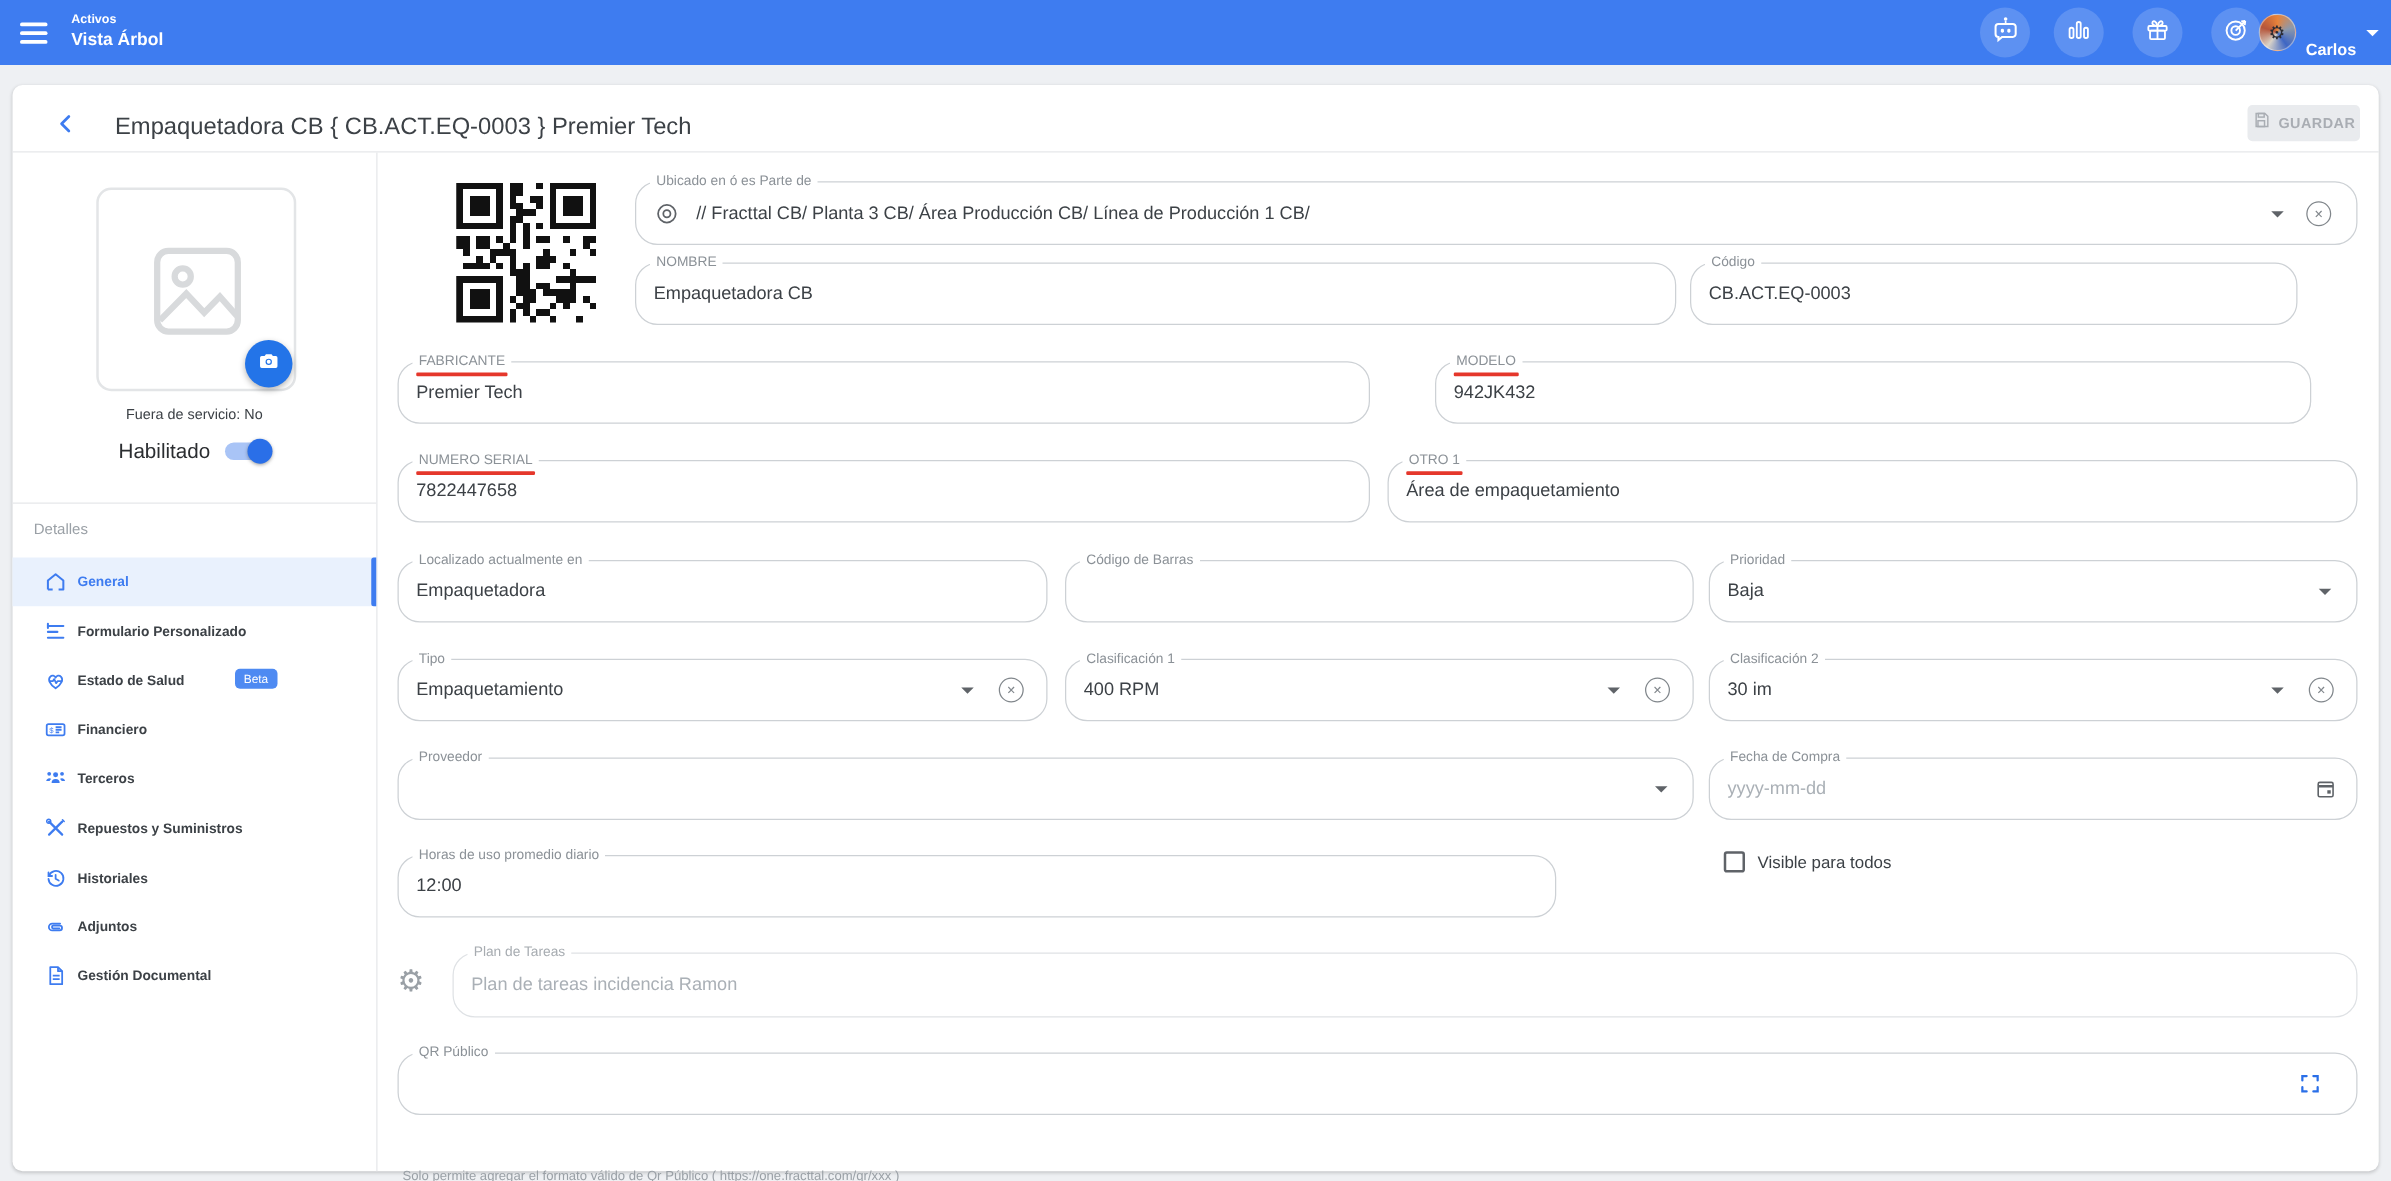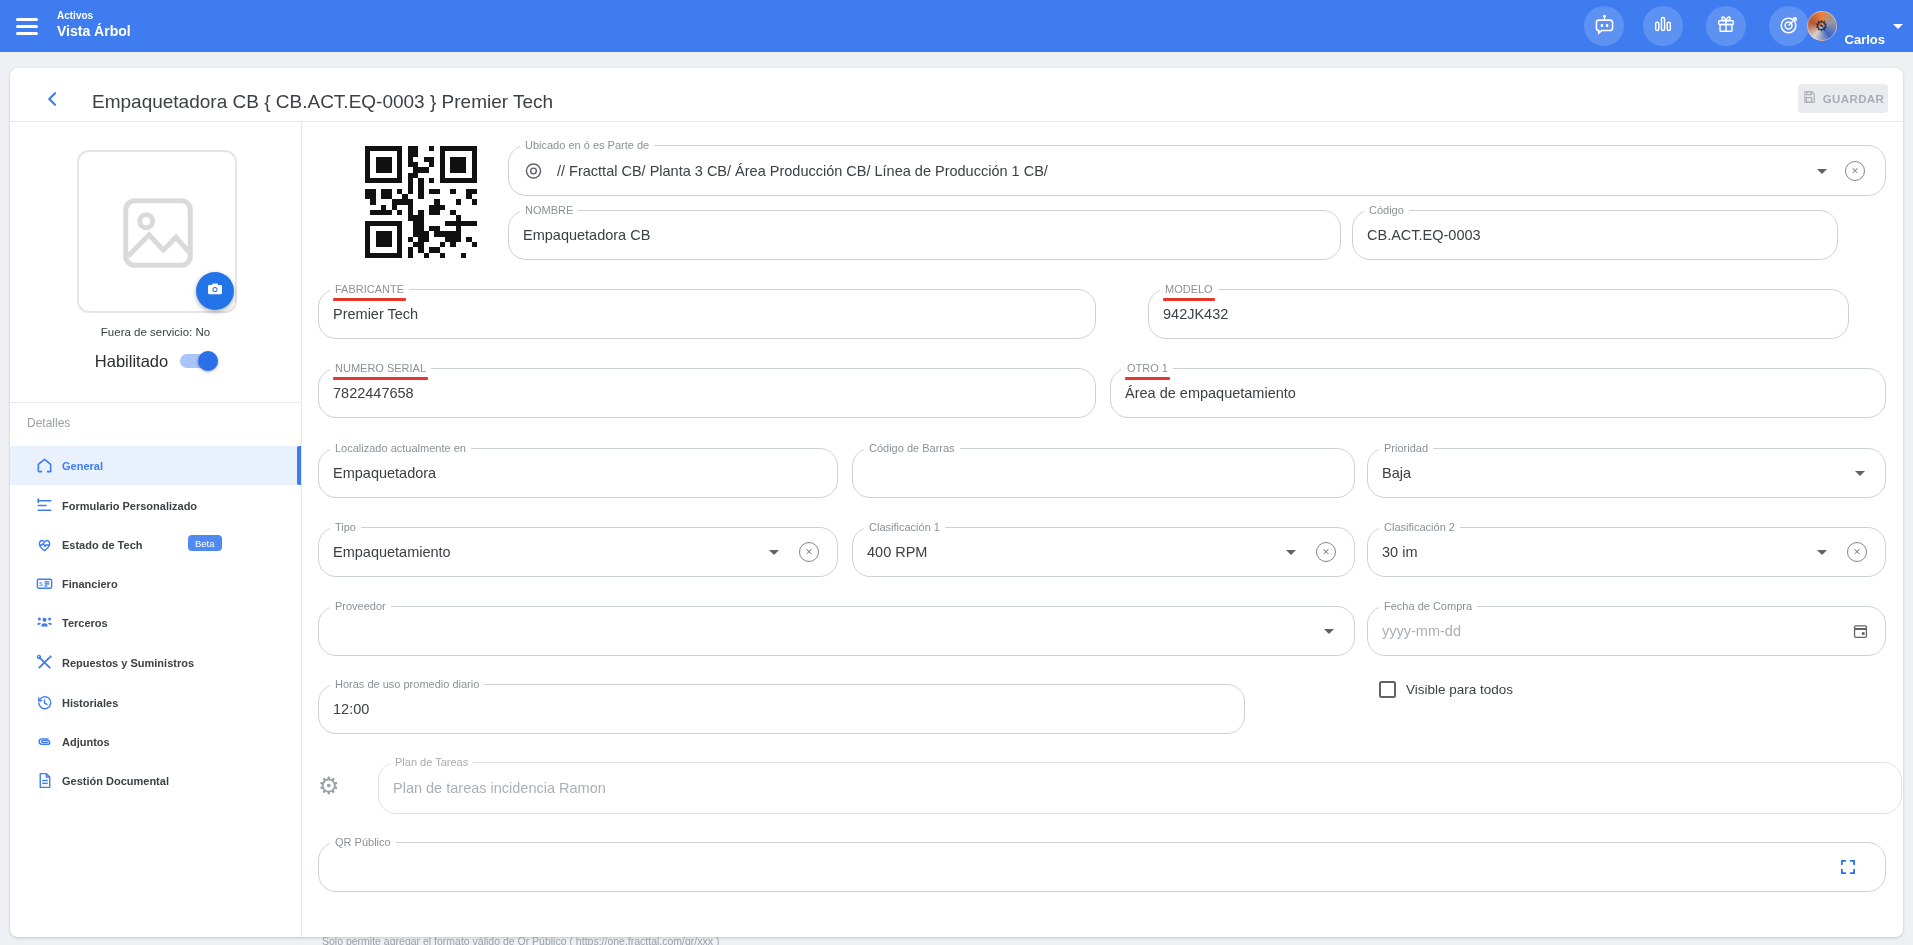--- a/index.html
+++ b/index.html
@@ -41,21 +41,21 @@
   .nav-item { position:absolute; left:10px; width:291px; height:39px; display:flex; align-items:center; cursor:pointer; }
   .nav-item .nav-ico { position:absolute; left:24px; width:20px; height:20px; display:flex; align-items:center; justify-content:center; }
   .nav-item .nav-label { position:absolute; left:52px; font-size:11px; color:#3c4146; white-space:nowrap;font-weight:bold; }
   .nav-item.active { background:#e9f1fd; }
   .nav-item.active .nav-label { color:#3e7cf0; }
   .nav-item.active .active-bar { position:absolute; right:0; top:0; width:4px; height:39px; background:#3e7cf0; border-radius:2px 0 0 2px; }
   .beta-badge { position:absolute; left:178px; top:10px; background:#4e8af2; color:#fff; font-size:9.5px; padding:2.5px 7px; border-radius:4px; }
 
   
   .field { position:absolute; border:1px solid #cdd1d5; border-radius:18px; background:#fff; }
-  .field.disabled { border-color:#dfe2e5;margin-left:16px; }
+  .field.disabled { border-color:#dfe2e5; }
   .flabel { position:absolute; top:-7px; left:11px; background:#fff; padding:0 5px; font-size:11px; color:#8b9197; white-space:nowrap; line-height:13px; }
   .flabel.req::after { content:""; position:absolute; left:3px; right:3px; bottom:-5px; height:3.5px; background:#e5372b; border-radius:1px; }
   .fvalue { position:absolute; left:14px; top:50%; transform:translateY(-50%); font-size:14.5px; color:#3c4146; white-space:nowrap; }
   .fvalue.ph { color:#aab0b6; }
   .fvalue.indent { left:48px; }
   .caret { position:absolute; top:50%; margin-top:-2px; width:0; height:0; border-left:5px solid transparent; border-right:5px solid transparent; border-top:5.5px solid #5f6368; cursor:pointer; }
   .clearx { position:absolute; top:50%; transform:translateY(-50%); width:20px; height:20px; border:1.4px solid #80868b; border-radius:50%; color:#80868b; font-size:9px; display:flex; align-items:center; justify-content:center; cursor:pointer; }
   .fic { position:absolute; top:50%; transform:translateY(-50%); display:flex; align-items:center; justify-content:center; }
   .gear-ic { position:absolute; left:318px; top:774px; font-size:24px; color:#9aa0a6; line-height:24px; cursor:pointer; }
   .checkbox { position:absolute; left:1379px; top:681px; width:17px; height:17px; border:2px solid #5f6368; border-radius:2.5px; background:#fff; cursor:pointer; }
@@ -193,21 +193,21 @@
     </span>
     <span class="nav-label">Formulario Personalizado</span>
   </div>
   <div class="nav-item" style="top:525px">
     <span class="nav-ico">
       <svg width="19" height="19" viewBox="0 0 20 20" fill="none" stroke="#3e7cf0" stroke-width="1.5" stroke-linecap="round" stroke-linejoin="round">
           <path d="M10 16.5 C4.6 12.6 3.4 9 5.4 6.8 C7 5.1 9.3 5.8 10 7.6 C10.7 5.8 13 5.1 14.6 6.8 C16.6 9 15.4 12.6 10 16.5 Z"></path>
           <path d="M5 10.5 h2.6 l1.2 -1.8 l1.6 3.4 l1.2 -1.6 h3.4"></path>
         </svg>
     </span>
-    <span class="nav-label">Estado de Tech</span>
+    <span class="nav-label">Estado de Salud</span>
     <span class="beta-badge">Beta</span>
   </div>
   <div class="nav-item" style="top:564px">
     <span class="nav-ico">
       <svg width="19" height="19" viewBox="0 0 20 20" fill="none" stroke="#3e7cf0" stroke-width="1.5">
           <rect x="2.5" y="5.5" width="15" height="9.5" rx="1.5"></rect>
           <text x="4.6" y="12.8" font-size="6.5" fill="#3e7cf0" stroke="none" font-family="Liberation Sans,sans-serif">$</text>
           <line x1="10" y1="8.2" x2="15" y2="8.2"></line>
           <line x1="10" y1="10.4" x2="15" y2="10.4"></line>
           <line x1="10" y1="12.6" x2="13" y2="12.6"></line>

